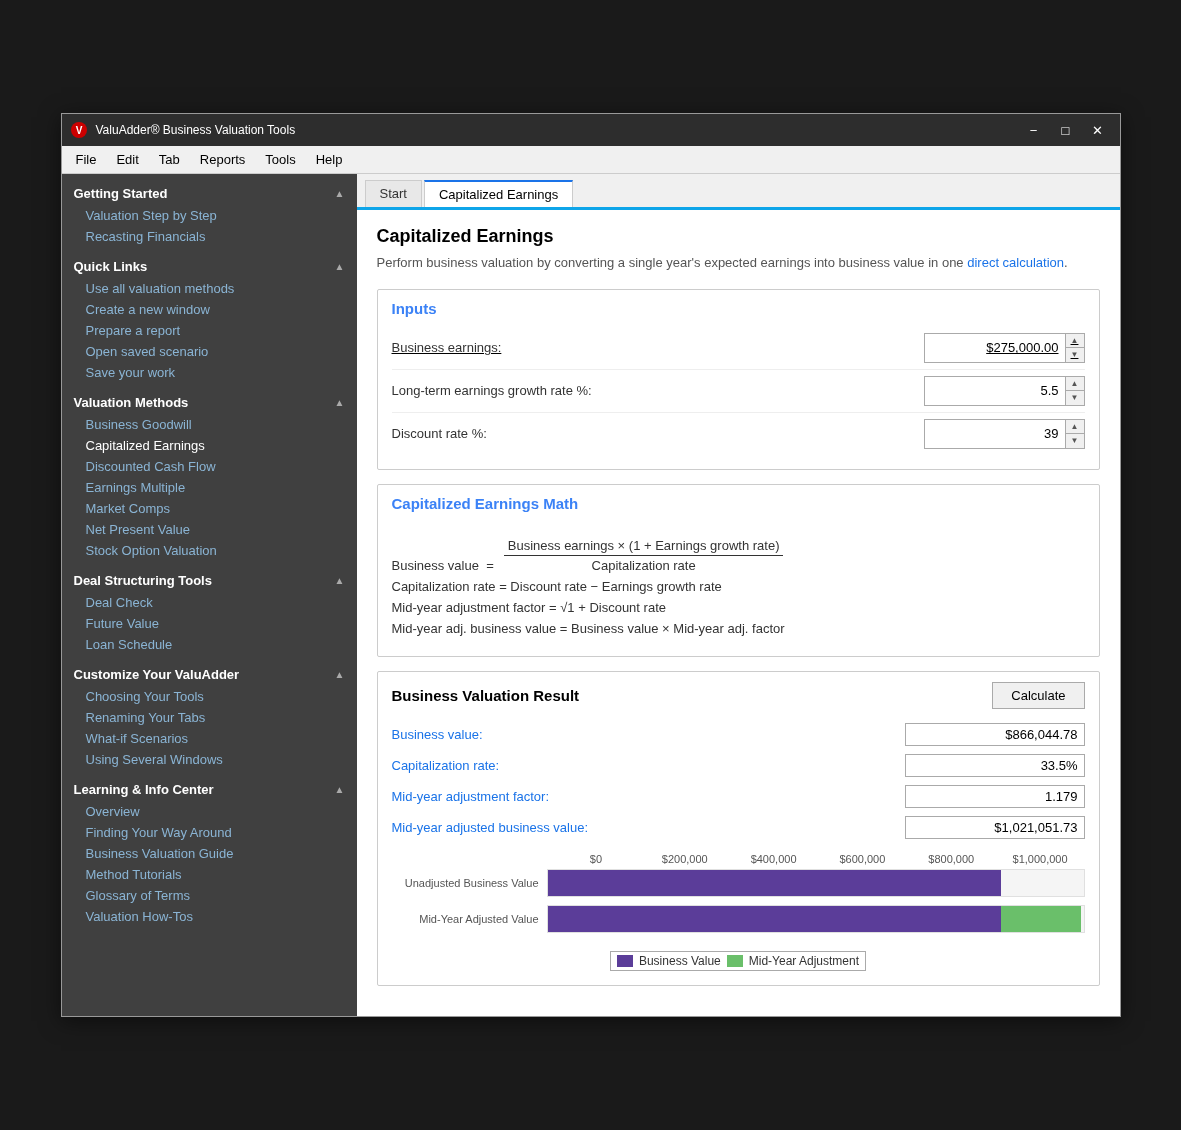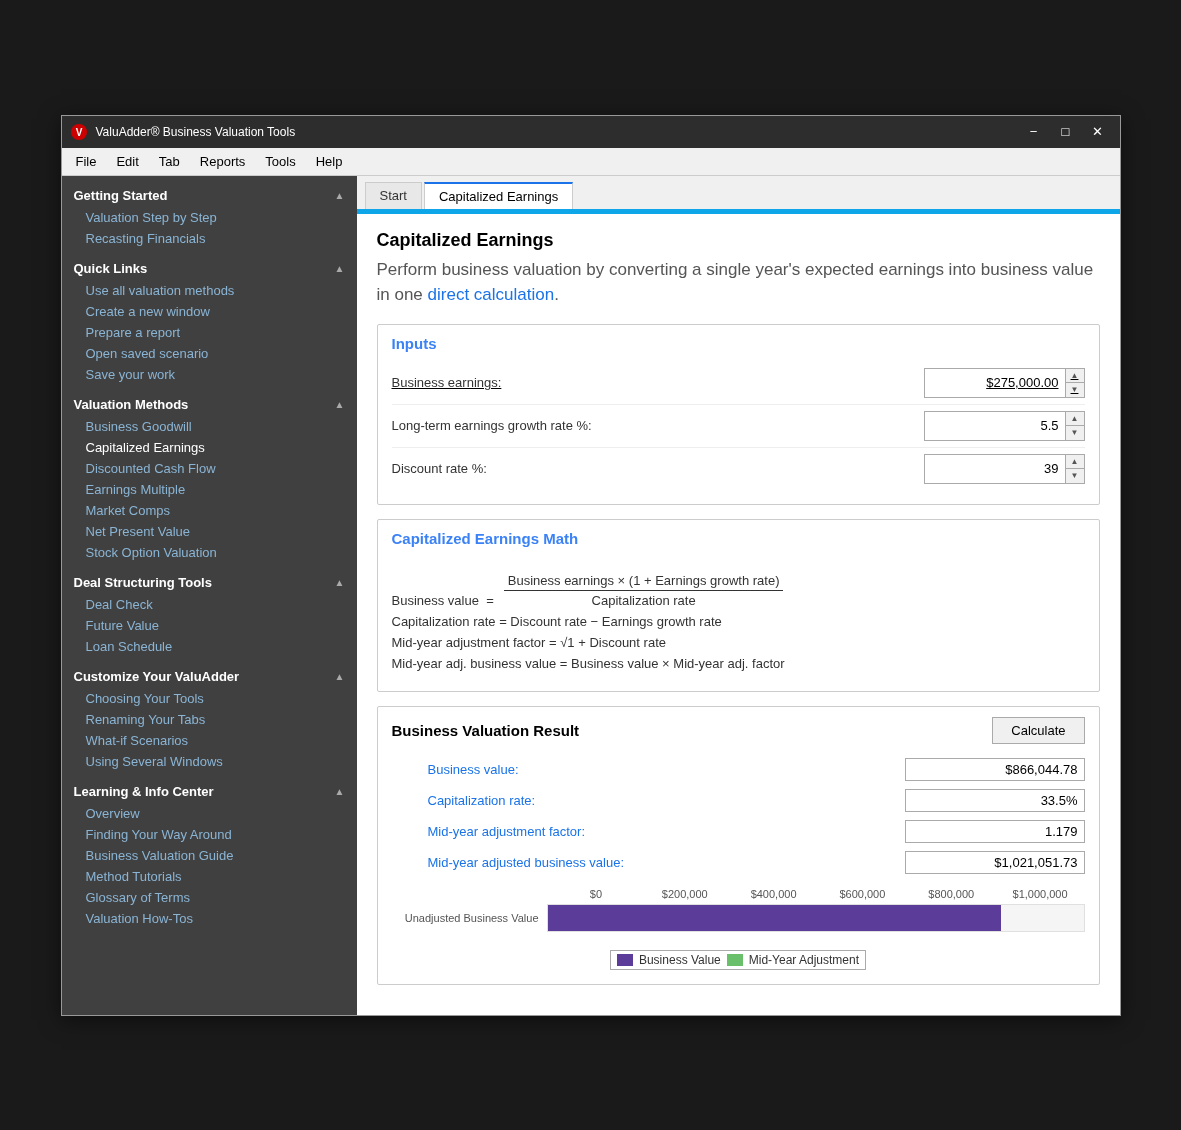--- a/index.html
+++ b/index.html
@@ -120,21 +120,21 @@
     .content-area {
       flex: 1;
       background: #fff;
       overflow-y: auto;
       padding: 0;
     }
 
     
     .tabs-bar {
       display: flex;
-      border-bottom: 5px solid #0ea5e9;
+      border-bottom: 3px solid #0ea5e9;
       background: #f0f0f0;
       padding: 6px 8px 0 8px;
     }
     .tab {
       padding: 5px 14px;
       cursor: pointer;
       font-size: 13px;
       border: 1px solid #ccc;
       margin-right: 2px;
       border-bottom: none;
@@ -154,21 +154,21 @@
     }
 
     .page-title {
       font-size: 18px;
       font-weight: bold;
       color: #000;
       margin-bottom: 6px;
     }
 
     .page-description {
-      font-size: 17px;
+      font-size: 13px;
       color: #555;
       margin-bottom: 16px;
       line-height: 1.5;
     }
     .page-description a {
       color: #1a73e8;
       text-decoration: none;
     }
 
     
@@ -290,21 +290,21 @@
     .result-row {
       display: flex;
       align-items: center;
       padding: 4px 14px;
     }
     .result-label {
       flex: 1;
       color: #333;
       font-size: 13px;
     }
-    .result-label a { color: #1a73e8; text-decoration: none; margin-left: 36px; }
+    .result-label a { color: #1a73e8; text-decoration: none; }
     .result-field {
       width: 180px;
       padding: 3px 6px;
       font-size: 13px;
       text-align: right;
       border: 1px solid #aaa;
       background: #fff;
       color: #000;
     }
 
@@ -592,20 +592,26 @@
               <span class="chart-x-label">$1,000,000</span>
             </div>
 
             <div class="chart-bar-row">
               <span class="chart-bar-label">Unadjusted Business Value</span>
               <div class="chart-bar-container">
                 <span class="chart-bar-purple" style="width: 84.6%;"></span>
               </div>
             </div>
 
+            <div class="chart-bar-row">
+              <span class="chart-bar-label">Mid-Year Adjusted Value</span>
+              <div class="chart-bar-container">
+                <span class="chart-bar-purple" style="width: 84.6%;"></span><span class="chart-bar-green" style="width: 14.9%;"></span>
+              </div>
+            </div>
 
             <div class="chart-legend">
               <div class="legend-box-border">
                 <div class="legend-item">
                   <div class="legend-box purple"></div>
                   <span>Business Value</span>
                 </div>
                 <div class="legend-item">
                   <div class="legend-box green"></div>
                   <span>Mid-Year Adjustment</span>

